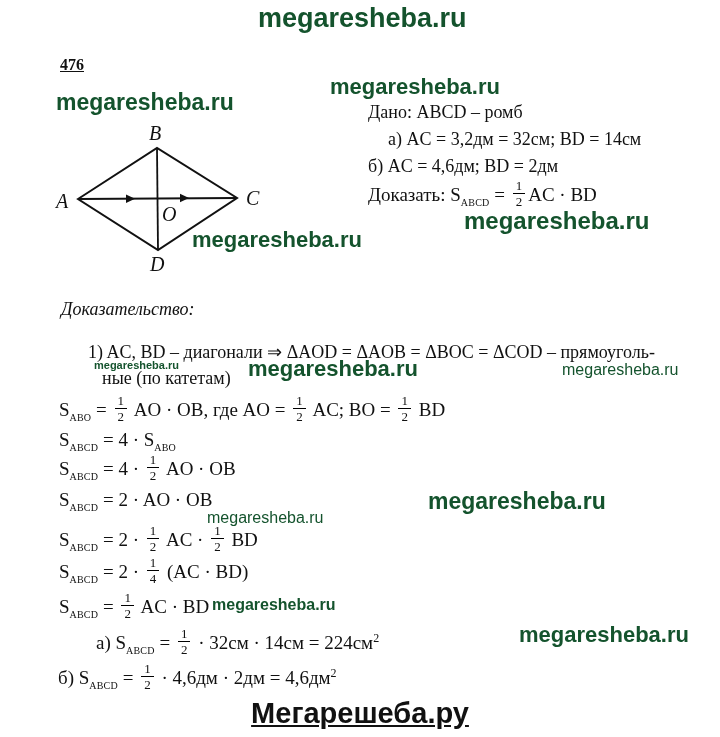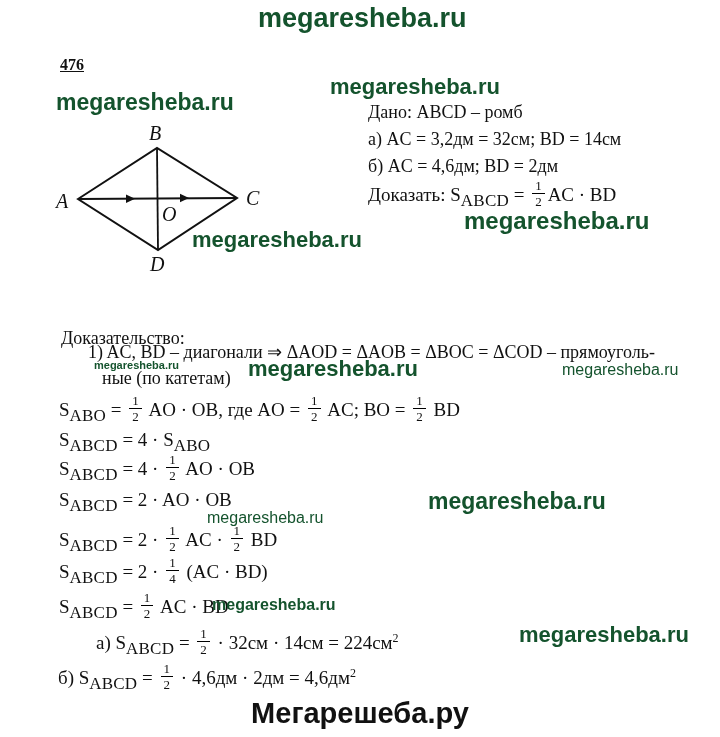--- a/index.html
+++ b/index.html
@@ -23,21 +23,21 @@
     font-size:16px; font-weight:bold;
     text-decoration:underline;
     font-family:"Liberation Serif", serif;
   }
   .text-line { font-size:18px; white-space:pre; }
   .formula {
     font-size:19px;
     line-height:34px;
     white-space:pre;
   }
-  .formula sub { font-size:17px; line-height:0; letter-spacing:0.2px; }
+  .formula sub { font-size:10px; line-height:0; letter-spacing:0.2px; }
   .formula sup { font-size:12px; line-height:0; }
   .frac {
     display:inline-block;
     vertical-align:middle;
     text-align:center;
     font-size:13px;
     line-height:1.05;
     margin:0 3px;
     transform:translateY(-3px);
   }
@@ -47,51 +47,52 @@
   #diagram text {
     font-family:"Liberation Serif", serif;
     font-style:italic;
     font-size:20px;
     fill:#111;
   }
   #footer-title {
     left:0; right:0; text-align:center;
     font-family:"Liberation Sans", sans-serif;
     font-weight:bold;
+    text-decoration:underline;
   }
 </style>
 </head>
 <body>
 
 <div class="abs wm" style="left:258px; top:3px; font-size:27px;">megaresheba.ru</div>
 <div class="abs" id="problem-number" style="left:60px; top:56px;">476</div>
 <div class="abs wm" style="left:56px; top:89px; font-size:23px;">megaresheba.ru</div>
 <div class="abs wm" style="left:330px; top:74px; font-size:22px;">megaresheba.ru</div>
 
 <div class="abs text-line" style="left:368px; top:102px;">Дано: ABCD – ромб</div>
-<div class="abs text-line" style="left:368px; top:129px;">а) AC = 3,2дм = 32см; BD = 14см</div>
+<div class="abs text-line" style="left:388px; top:129px;">а) AC = 3,2дм = 32см; BD = 14см</div>
 <div class="abs text-line" style="left:368px; top:156px;">б) AC = 4,6дм; BD = 2дм</div>
 <div class="abs formula" style="left:368px; top:178px;">Доказать: S<sub>ABCD</sub> = <span class="frac"><span class="num">1</span><span class="den">2</span></span>AC · BD</div>
 <div class="abs wm" style="left:464px; top:207px; font-size:24px;">megaresheba.ru</div>
 
 <svg id="diagram" width="222" height="165" viewBox="0 0 222 165">
   <polygon points="28,81 107,30 187,80 108,132" fill="none" stroke="#111" stroke-width="2"></polygon>
   <line x1="28" y1="81" x2="187" y2="80" stroke="#111" stroke-width="1.8"></line>
   <line x1="107" y1="30" x2="108" y2="132" stroke="#111" stroke-width="1.8"></line>
   <path d="M76,76.5 L85,80.7 L76,84.9 Z" fill="#111"></path>
   <path d="M130,75.8 L139,80 L130,84.2 Z" fill="#111"></path>
   <text x="99" y="22">B</text>
   <text x="6" y="90">A</text>
   <text x="196" y="87">C</text>
   <text x="112" y="103">O</text>
   <text x="100" y="153">D</text>
 </svg>
 <div class="abs wm" style="left:192px; top:227px; font-size:22px;">megaresheba.ru</div>
 
-<div class="abs text-line" style="left:61px; top:328px;">Доказательство:</div>
+<div class="abs text-line" style="left:61px; top:299px;font-style:italic;">Доказательство:</div>
 <div class="abs text-line" style="left:88px; top:341px;">1) AC, BD – диагонали ⇒ ΔAOD = ΔAOB = ΔBOC = ΔCOD – прямоуголь-</div>
 <div class="abs wm" style="left:94px; top:359px; font-size:11px;">megaresheba.ru</div>
 <div class="abs text-line" style="left:102px; top:368px;">ные (по катетам)</div>
 <div class="abs wm" style="left:248px; top:356px; font-size:22px;">megaresheba.ru</div>
 <div class="abs wm regular" style="left:562px; top:361px; font-size:16px;">megaresheba.ru</div>
 
 <div class="abs formula" style="left:59px; top:393px;">S<sub>ABO</sub> = <span class="frac"><span class="num">1</span><span class="den">2</span></span> AO · OB, где AO = <span class="frac"><span class="num">1</span><span class="den">2</span></span> AC; BO = <span class="frac"><span class="num">1</span><span class="den">2</span></span> BD</div>
 <div class="abs formula" style="left:59px; top:423px;text-align:center;">S<sub>ABCD</sub> = 4 · S<sub>ABO</sub></div>
 <div class="abs formula" style="left:59px; top:452px;">S<sub>ABCD</sub> = 4 · <span class="frac"><span class="num">1</span><span class="den">2</span></span> AO · OB</div>
 <div class="abs formula" style="left:59px; top:483px;text-align:right;">S<sub>ABCD</sub> = 2 · AO · OB</div>

